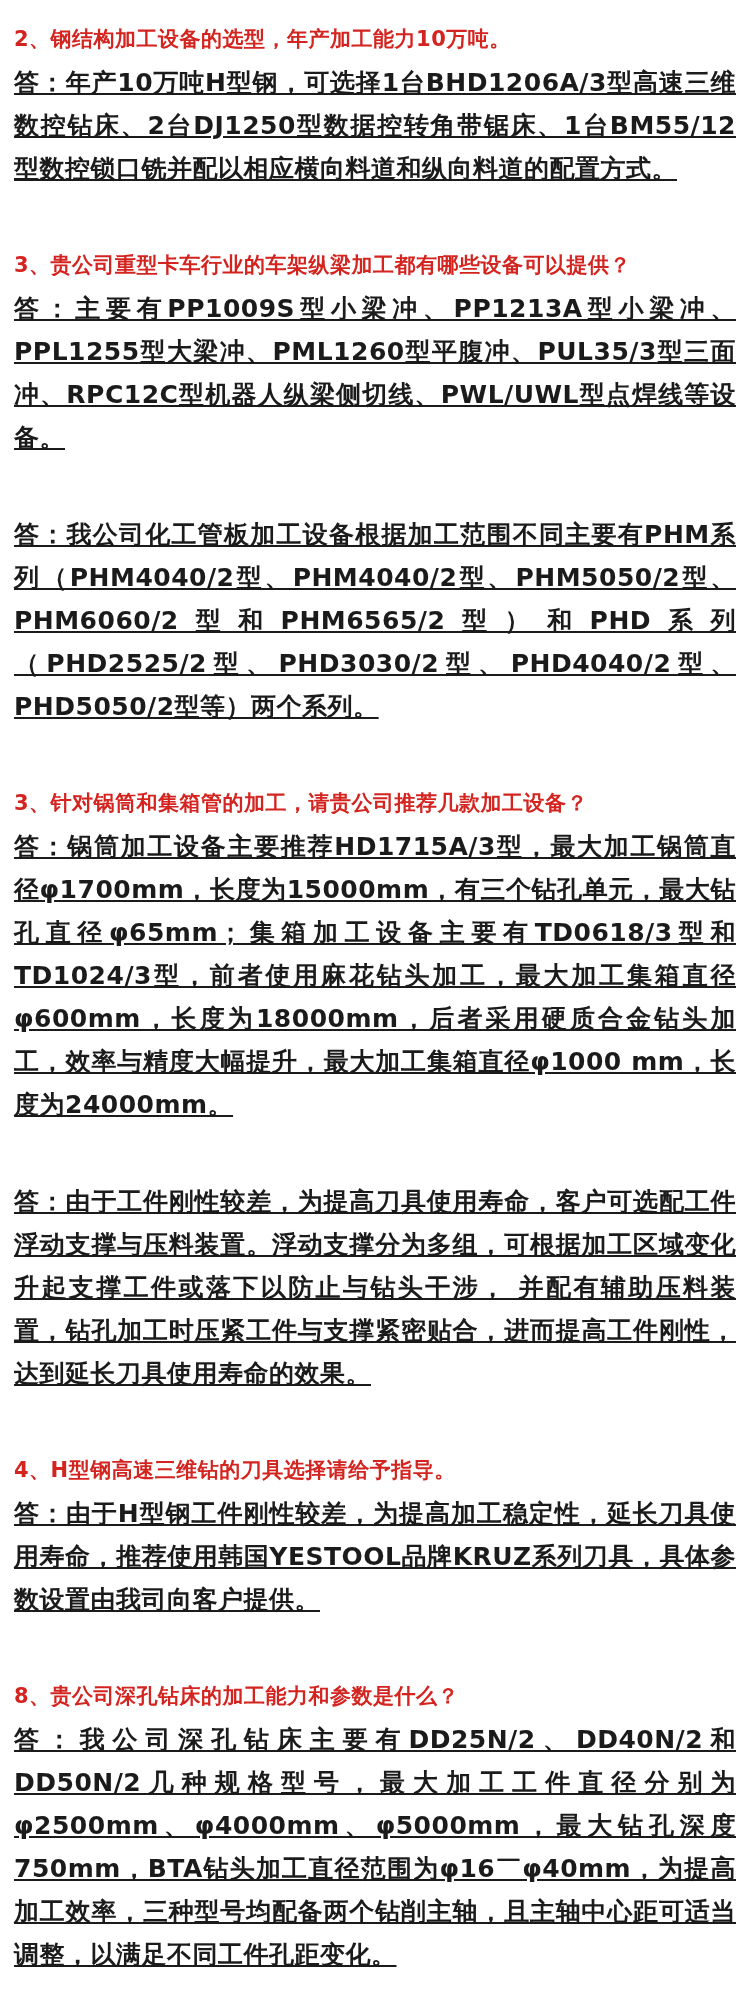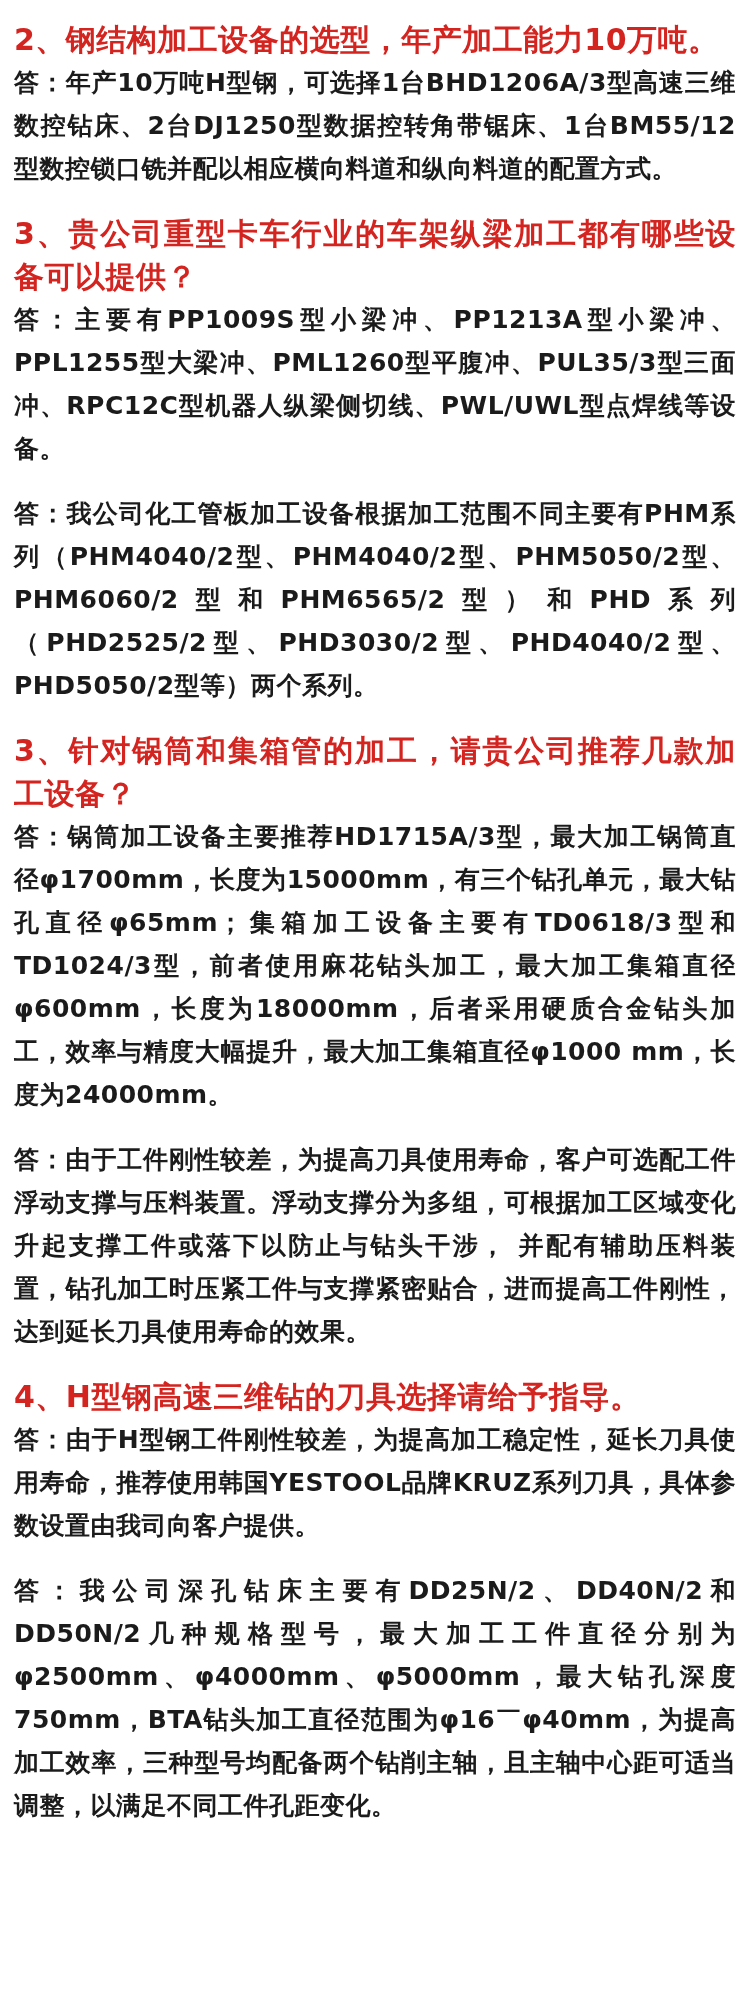--- a/index.html
+++ b/index.html
@@ -15,39 +15,40 @@
     background: var(--page-bg, #ffffff);
     box-sizing: border-box;
     padding: 18px 14px 60px 14px;
     font-family: "DejaVu Sans", "Liberation Sans", sans-serif;
     overflow: hidden;
   }
   .qa-section {
     margin: 0;
   }
   .qa-section + .qa-section {
-    margin-top: 22px;
+    margin-top: 54px;
   }
   .qa-question {
     margin: 0;
     color: var(--question-color, #d42420);
-    font-size: 30px;
+    font-size: 21px;
     line-height: 43px;
     font-weight: 700;
     text-align: justify;
     letter-spacing: 0.5px;
   }
   .qa-answer {
     margin: 0;
     color: var(--answer-color, #1b1b1b);
     font-size: 25px;
     line-height: 43px;
     font-weight: 700;
     text-align: justify;
     letter-spacing: 0.5px;
+    text-decoration: underline;
   }
 </style>
 </head>
 <body>
 
 <div class="doc-page">
 
   <div class="qa-section">
     <p class="qa-question">2、钢结构加工设备的选型，年产加工能力10万吨。</p>
     <p class="qa-answer">答：年产10万吨H型钢，可选择1台BHD1206A/3型高速三维数控钻床、2台DJ1250型数据控转角带锯床、1台BM55/12型数控锁口铣并配以相应横向料道和纵向料道的配置方式。</p>
@@ -70,16 +71,17 @@
   <div class="qa-section">
     <p class="qa-answer">答：由于工件刚性较差，为提高刀具使用寿命，客户可选配工件浮动支撑与压料装置。浮动支撑分为多组，可根据加工区域变化升起支撑工件或落下以防止与钻头干涉， 并配有辅助压料装置，钻孔加工时压紧工件与支撑紧密贴合，进而提高工件刚性，达到延长刀具使用寿命的效果。</p>
   </div>
 
   <div class="qa-section">
     <p class="qa-question">4、H型钢高速三维钻的刀具选择请给予指导。</p>
     <p class="qa-answer">答：由于H型钢工件刚性较差，为提高加工稳定性，延长刀具使用寿命，推荐使用韩国YESTOOL品牌KRUZ系列刀具，具体参数设置由我司向客户提供。</p>
   </div>
 
   <div class="qa-section">
+    <p class="qa-question">8、贵公司深孔钻床的加工能力和参数是什么？</p>
     <p class="qa-answer">答：我公司深孔钻床主要有DD25N/2、DD40N/2和DD50N/2几种规格型号，最大加工工件直径分别为φ2500mm、φ4000mm、φ5000mm，最大钻孔深度750mm，BTA钻头加工直径范围为φ16￣φ40mm，为提高加工效率，三种型号均配备两个钻削主轴，且主轴中心距可适当调整，以满足不同工件孔距变化。</p>
   </div>
 
 </div>
 
 </body></html>

